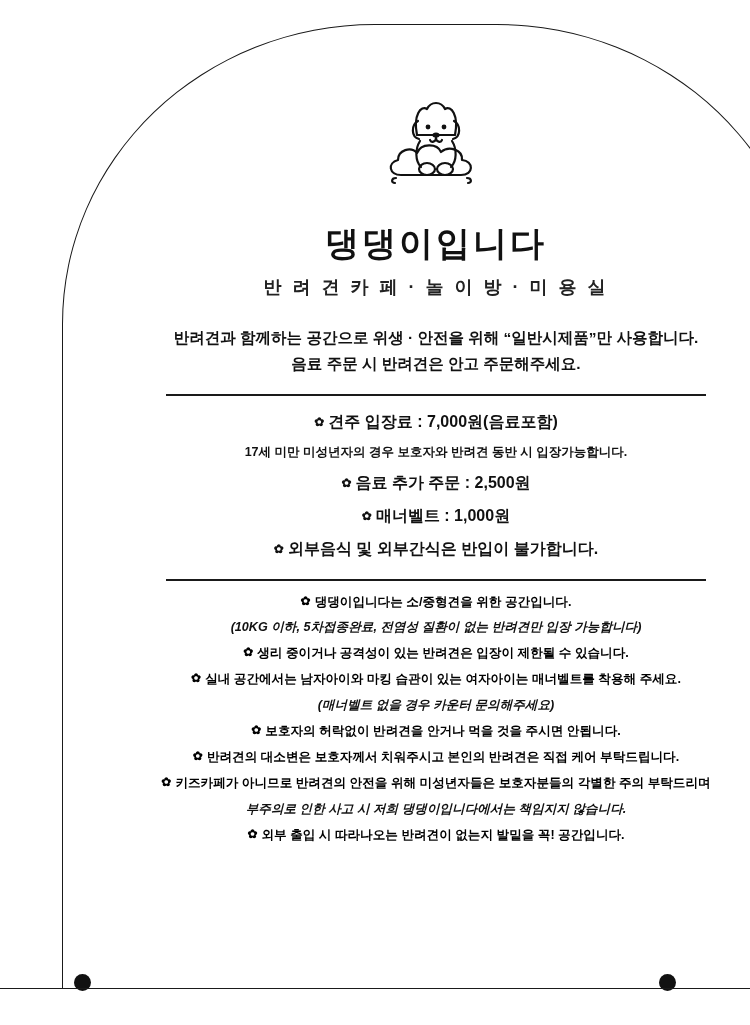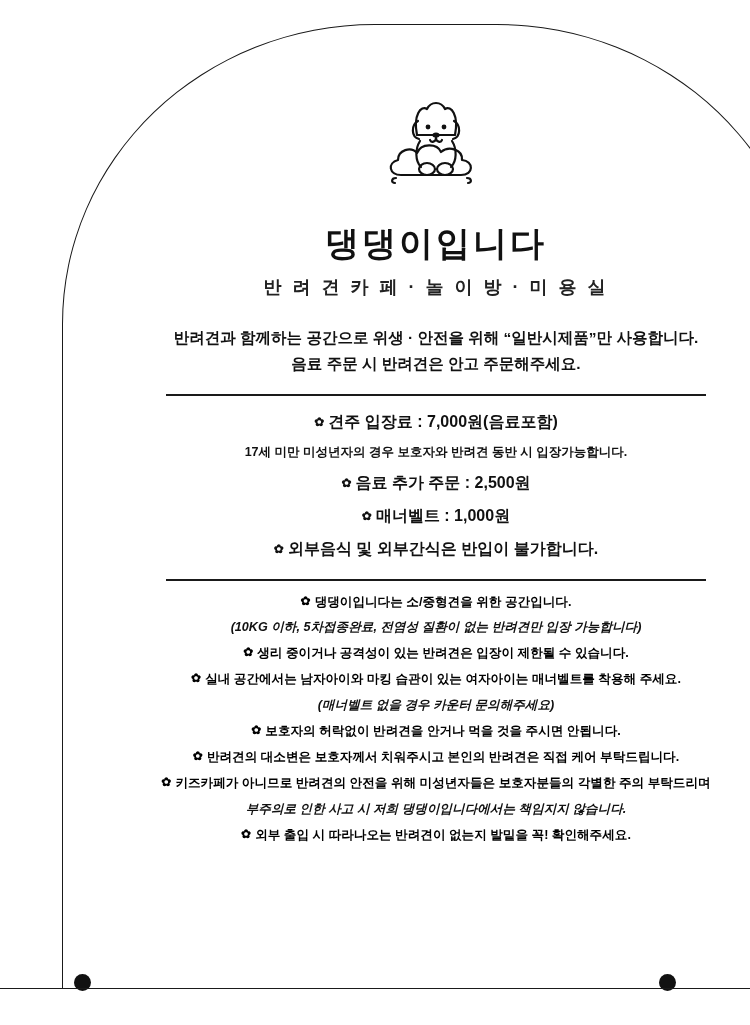--- a/index.html
+++ b/index.html
@@ -219,21 +219,21 @@
           <span class="paw">✿</span><span>보호자의 허락없이 반려견을 안거나 먹을 것을 주시면 안됩니다.</span>
         </div>
         <div class="rule-line">
           <span class="paw">✿</span><span>반려견의 대소변은 보호자께서 치워주시고 본인의 반려견은 직접 케어 부탁드립니다.</span>
         </div>
         <div class="rule-line">
           <span class="paw">✿</span><span>키즈카페가 아니므로 반려견의 안전을 위해 미성년자들은 보호자분들의 각별한 주의 부탁드리며</span>
         </div>
         <div class="rule-sub">부주의로 인한 사고 시 저희 댕댕이입니다에서는 책임지지 않습니다.</div>
         <div class="rule-line">
-          <span class="paw">✿</span><span>외부 출입 시 따라나오는 반려견이 없는지 발밑을 꼭! 확인해주세요.</span>
+          <span class="paw">✿</span><span>외부 출입 시 따라나오는 반려견이 없는지 발밑을 꼭! 공간입니다.</span>
         </div>
       </div>
 
     </div>
   </div>
 
   <div class="screw left"></div>
   <div class="screw right"></div>
   <div class="bottom-rule"></div>
 

